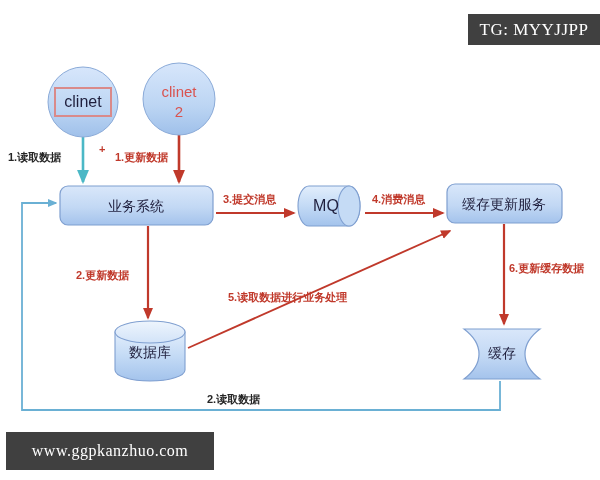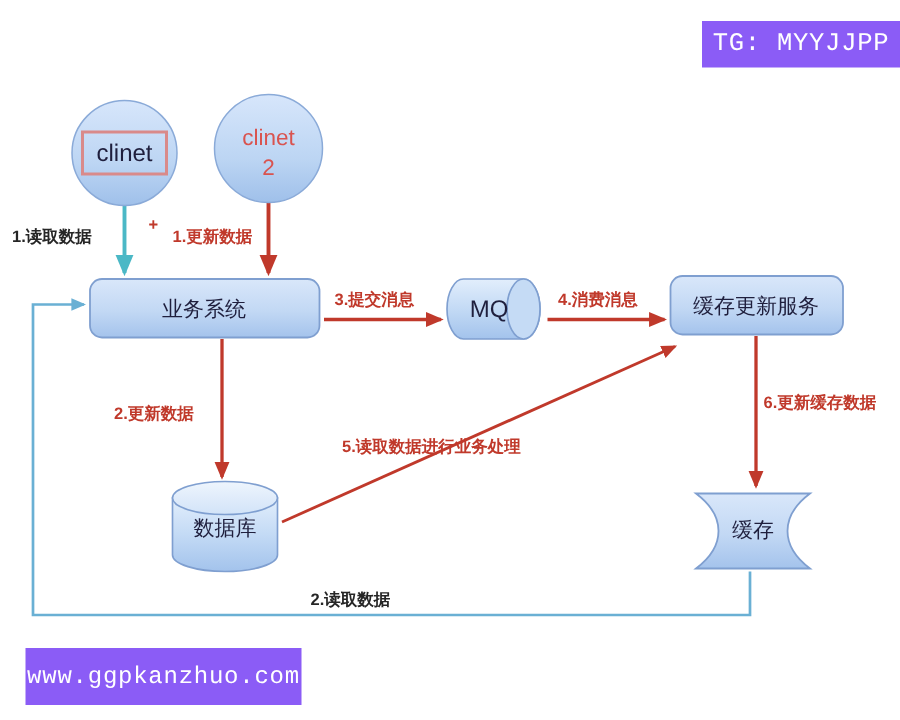--- a/index.html
+++ b/index.html
@@ -47,39 +47,39 @@
     font-weight: bold;
   }
   .edge-label-dark {
     font-family: "Liberation Sans", "DejaVu Sans", sans-serif;
     fill: #262626;
     font-size: 11px;
     font-weight: bold;
   }
   .watermark {
     position: absolute;
-    background: #8b5cf6;
+    background: #404040;
     color: #ffffff;
-    font-family: Liberation Mono, monospace;
+    font-family: Liberation Serif, serif;
     display: flex;
     align-items: center;
     justify-content: center;
     letter-spacing: 0.5px;
   }
   #wm-top {
     right: 0px;
     top: 14px;
     width: 132px;
     height: 31px;
     font-size: 17px;
   }
   #wm-bottom {
-    left: 17px;
+    left: 6px;
     bottom: 10px;
-    width: 184px;
+    width: 208px;
     height: 38px;
     font-size: 16px;
   }
 </style>
 </head>
 <body>
 
 <div id="canvas">
 
   <svg id="diagram" viewBox="0 0 600 480">

